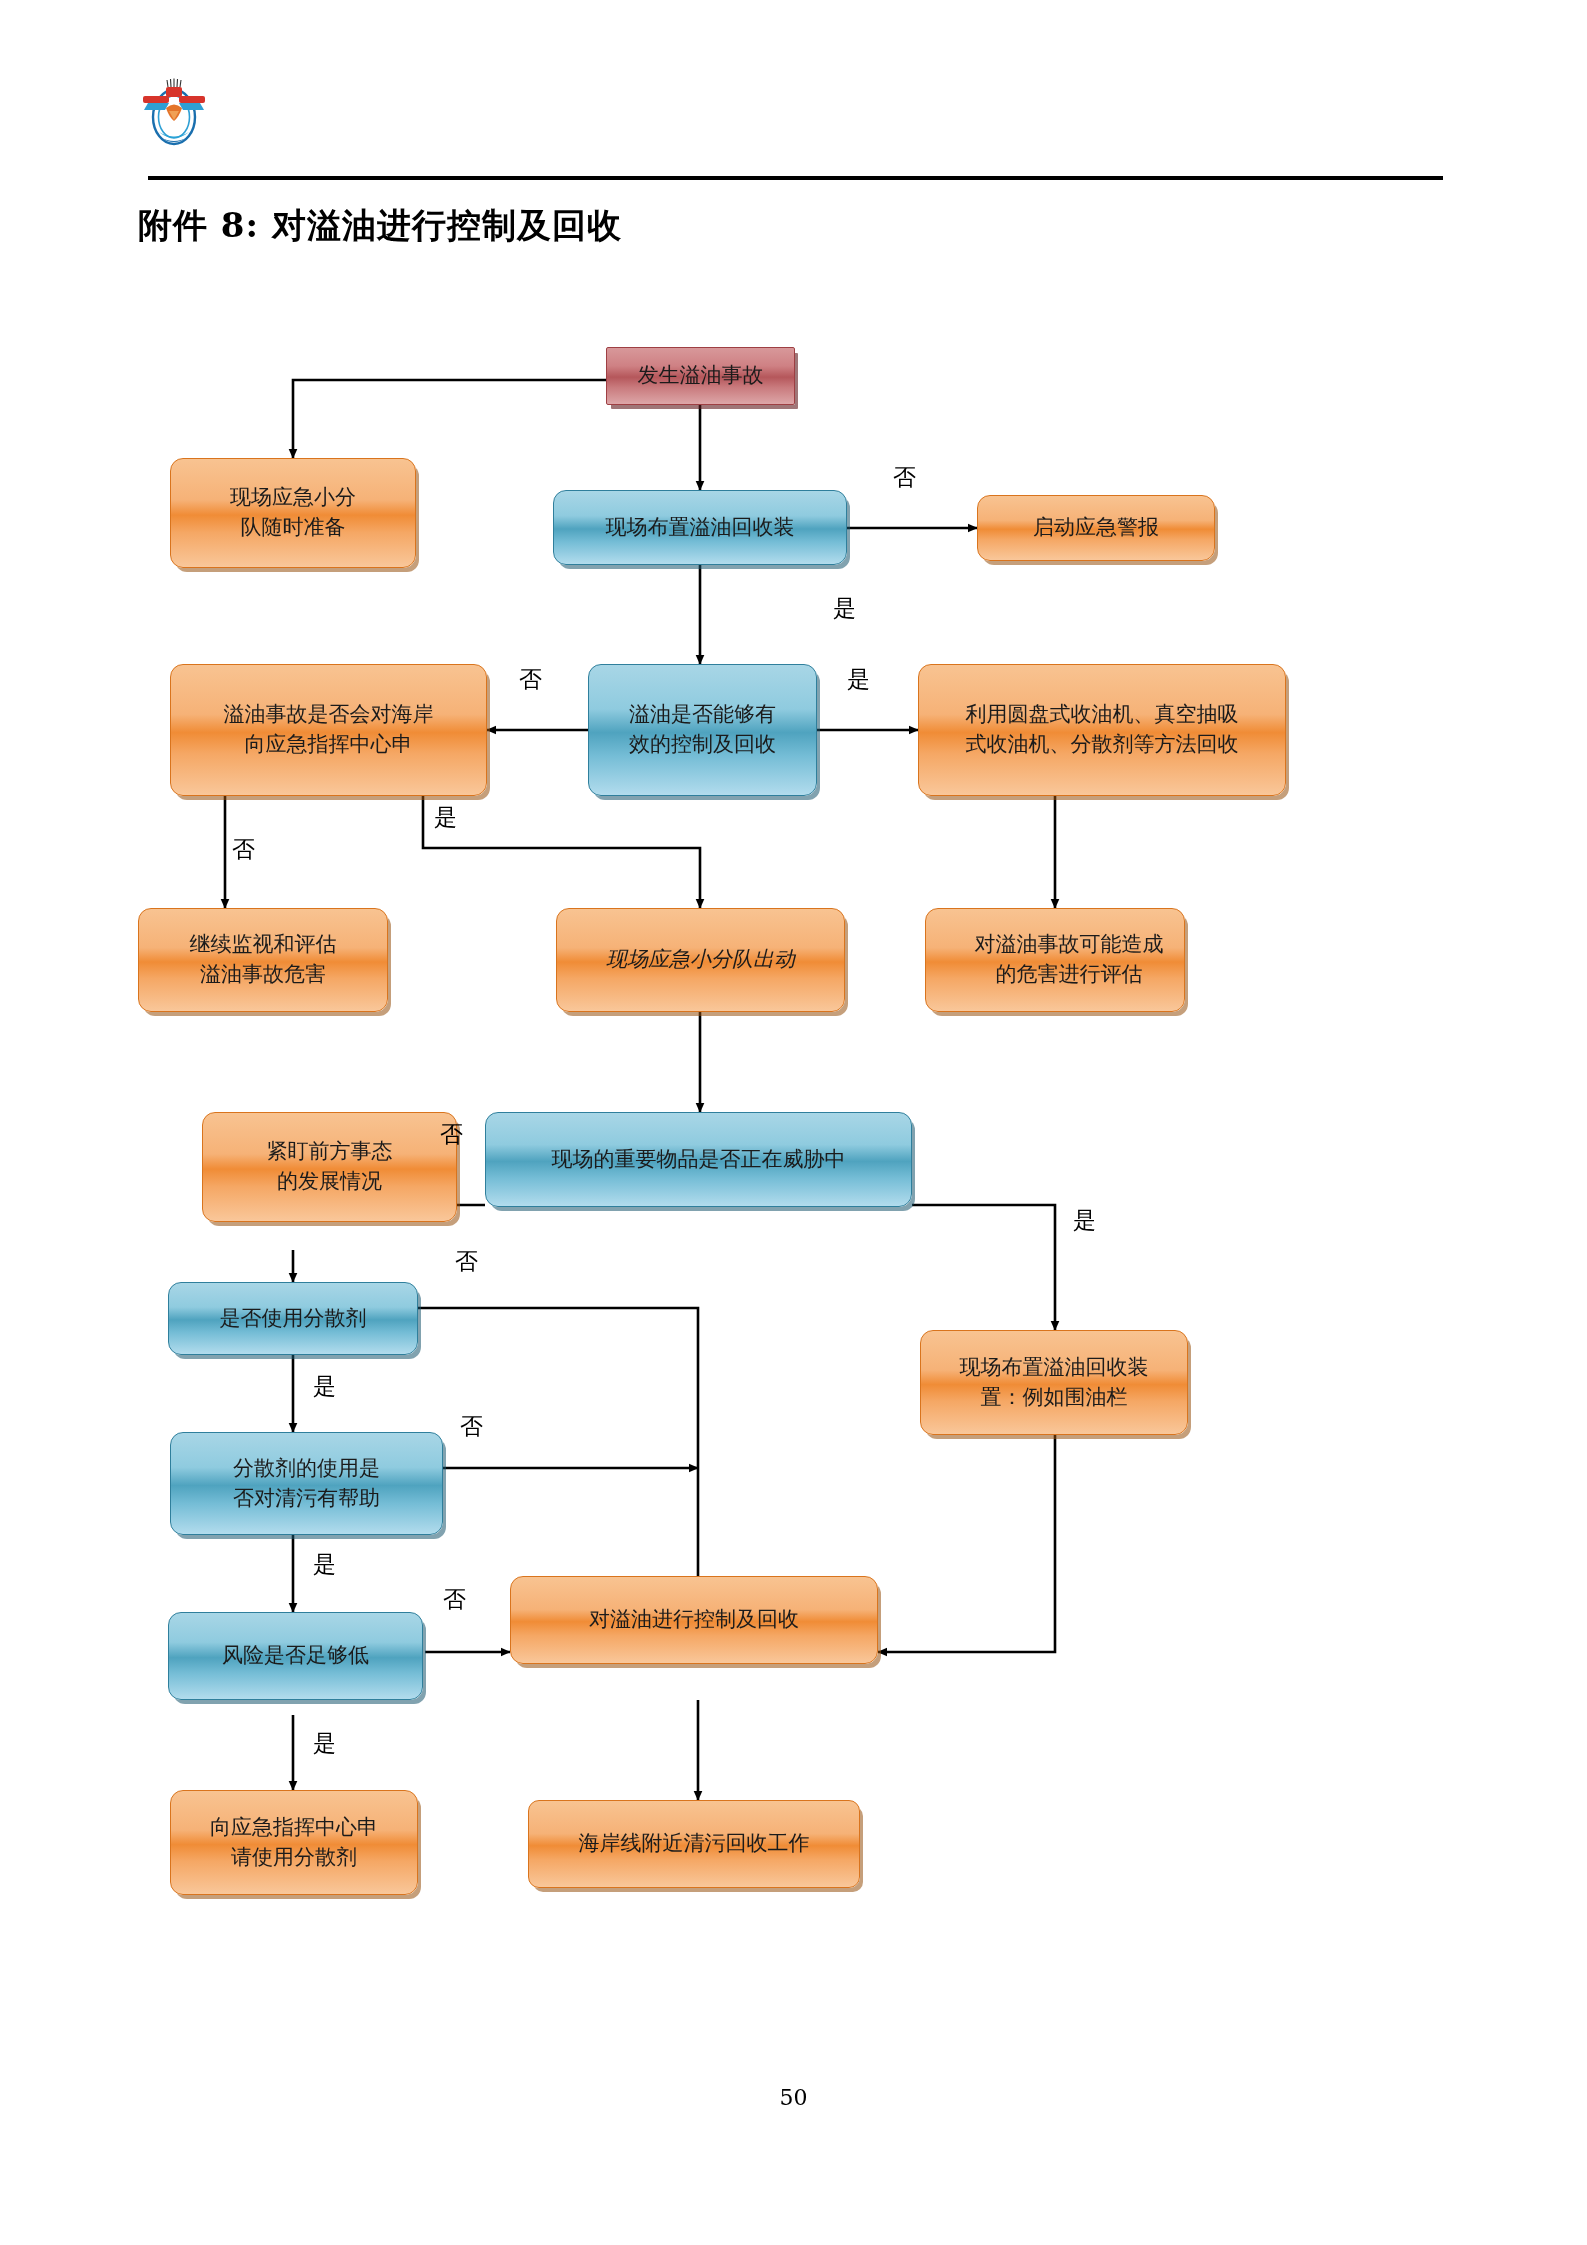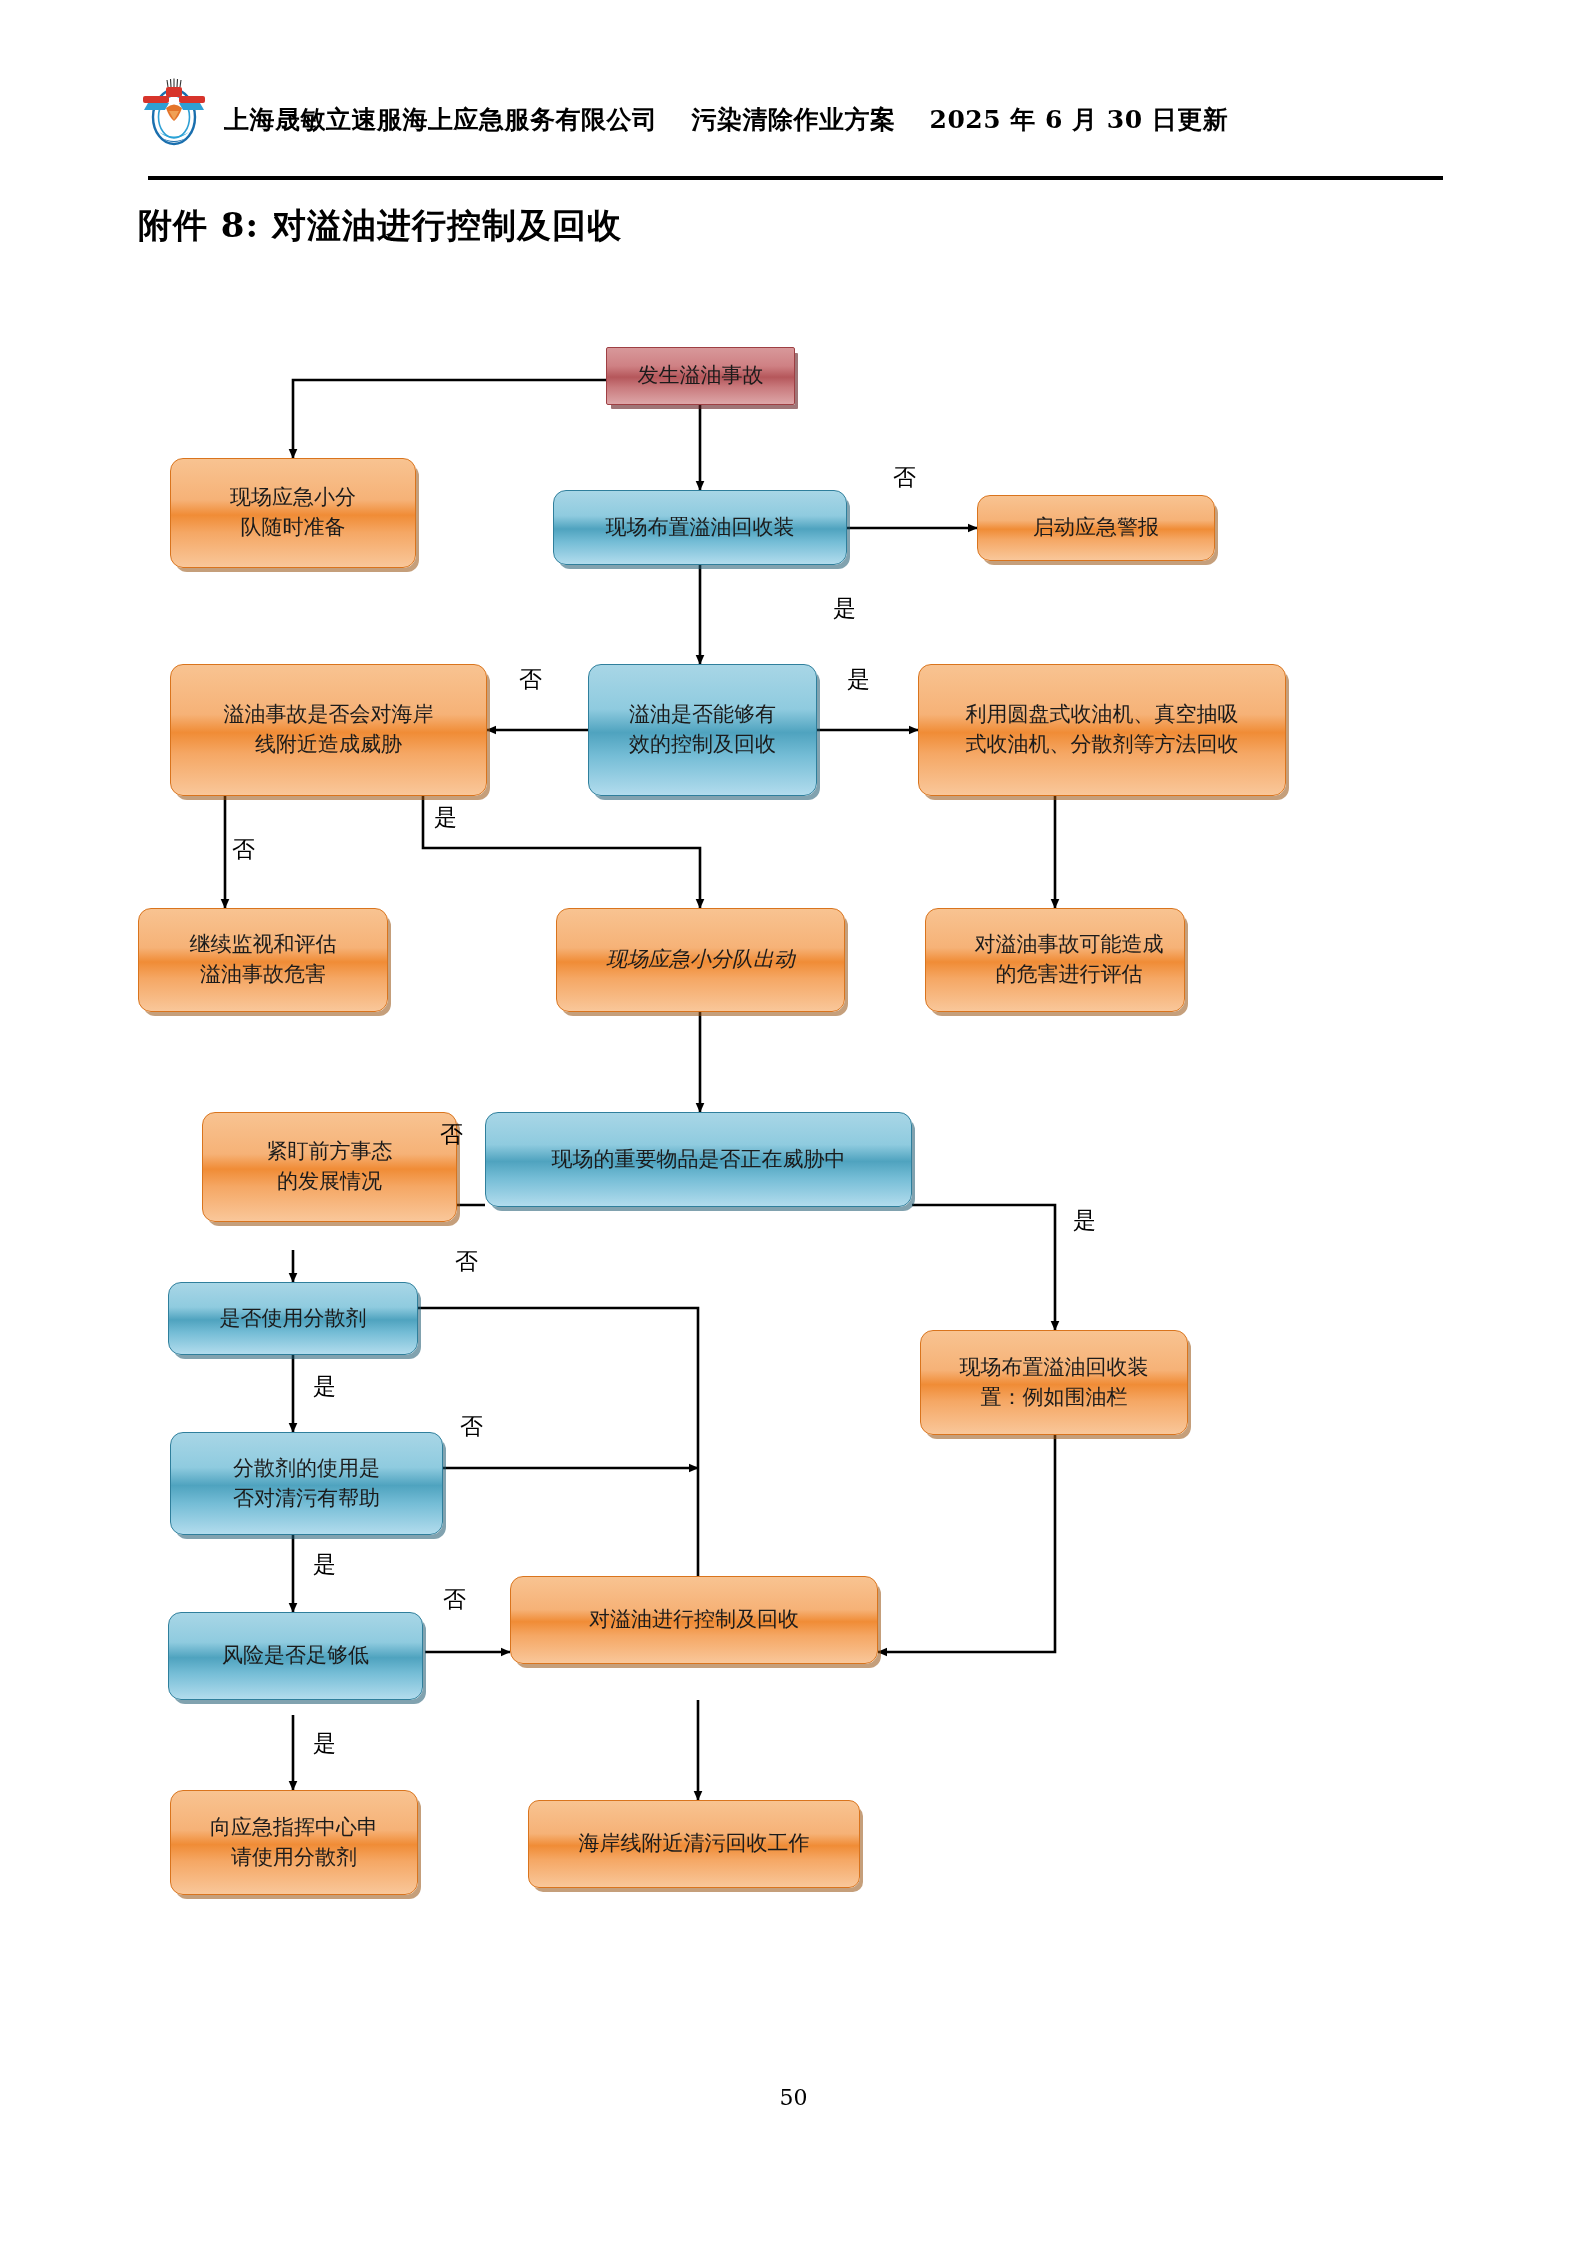--- a/index.html
+++ b/index.html
@@ -90,21 +90,20 @@
       <path d="M64 26 l-21 0 l4 7 l21 0z" fill="#2e9fd4"></path>
       <rect x="30" y="10" width="16" height="10" rx="2" fill="#d7342b"></rect>
       <g stroke="#333" stroke-width="1.1">
         <line x1="32" y1="10" x2="31" y2="3"></line>
         <line x1="35" y1="10" x2="34.5" y2="2"></line>
         <line x1="38" y1="10" x2="38" y2="1.5"></line>
         <line x1="41" y1="10" x2="41.5" y2="2"></line>
         <line x1="44" y1="10" x2="45" y2="3"></line>
       </g>
     </svg>
-    <div class="header-text"><span class="seg">上海晟敏立速服海上应急服务有限公司</span><span class="seg">污染清除作业方案</span><span class="seg">2025 年 6 月 30 日更新</span></div>
   </div>
   <div class="header-rule"></div>
 
   <div class="doc-title">附件 8: 对溢油进行控制及回收</div>
 
   <div class="chart">
 
     <svg class="edges" viewBox="0 0 1587 2245" aria-hidden="true">
       <defs>
         <marker id="arrow" markerWidth="11" markerHeight="11" refX="9.2" refY="5" orient="auto" markerUnits="userSpaceOnUse">
@@ -163,21 +162,21 @@
 队随时准备</div>
 
     <div class="node n-blue" style="left:553px;top:490px;width:294px;height:75px;">现场布置溢油回收装</div>
 
     <div class="node n-orange" style="left:977px;top:495px;width:238px;height:66px;">启动应急警报</div>
 
     <div class="node n-blue" style="left:588px;top:664px;width:229px;height:132px;">溢油是否能够有
 效的控制及回收</div>
 
     <div class="node n-orange" style="left:170px;top:664px;width:317px;height:132px;">溢油事故是否会对海岸
-线附近造成威胁</div>
+向应急指挥中心申</div>
 
     <div class="node n-orange" style="left:918px;top:664px;width:368px;height:132px;">利用圆盘式收油机、真空抽吸
 式收油机、分散剂等方法回收</div>
 
     <div class="node n-orange" style="left:138px;top:908px;width:250px;height:104px;">继续监视和评估
 溢油事故危害</div>
 
     <div class="node n-orange" style="left:556px;top:908px;width:289px;height:104px;font-style:italic;">现场应急小分队出动</div>
 
     <div class="node n-orange" style="left:925px;top:908px;width:260px;height:104px;padding-left:28px;">对溢油事故可能造成

